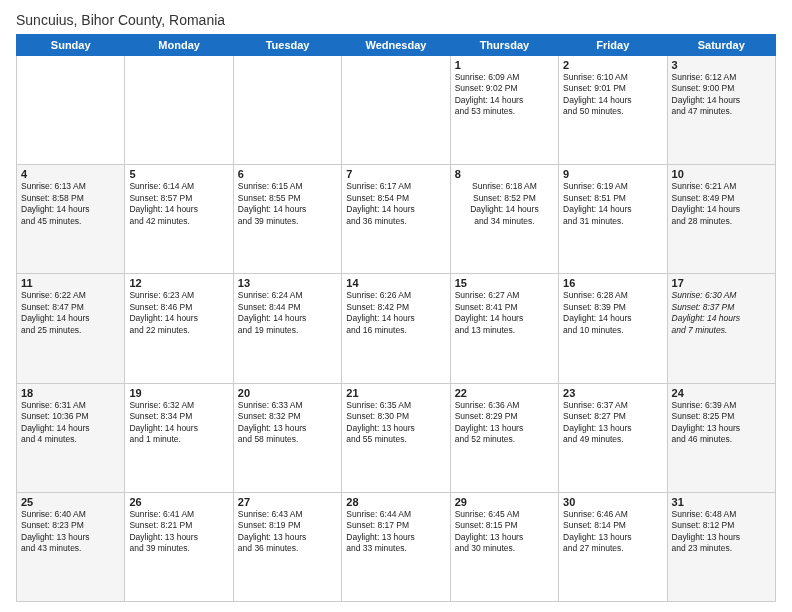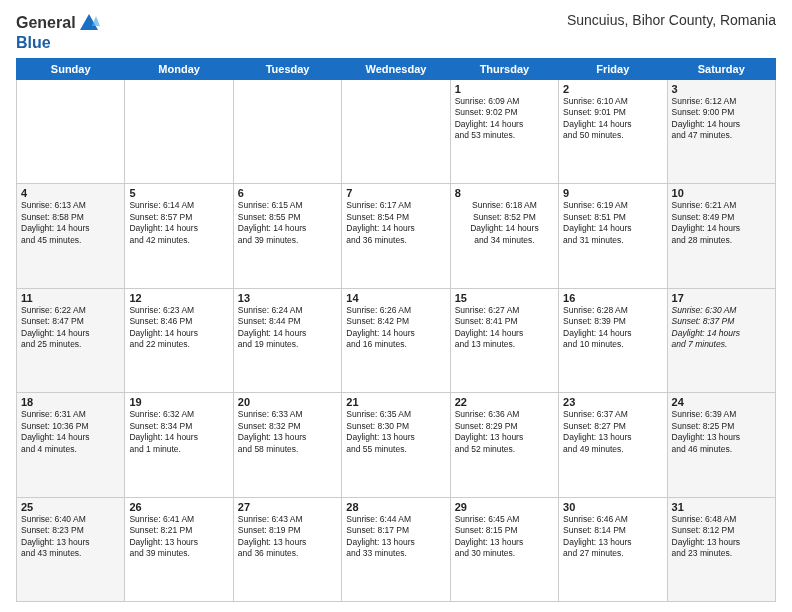--- a/index.html
+++ b/index.html
@@ -105,32 +105,20 @@
     }
     .empty-cell {
       background: #fff !important;
     }
   </style>
 </head>
 <body>
 
 <div class="page">
   <div class="header">
-    <div class="logo">
-      <div class="logo-text">
-        <span class="logo-general">General</span>
-        <svg class="logo-icon" viewBox="0 0 22 22">
-          <polygon points="11,2 20,18 2,18" fill="#1a6fc4"></polygon>
-          <polygon points="18,4 22,14 14,14" fill="#5aafea" opacity="0.7"></polygon>
-        </svg>
-      </div>
-      <div>
-        <span class="logo-blue">Blue</span>
-      </div>
-    </div>
     <div class="title-section">
       <div class="location">Suncuius, Bihor County, Romania</div>
     </div>
   </div>
 
   <table class="calendar">
     <thead>
       <tr>
       <th>Sunday</th>
           <th>Monday</th>

